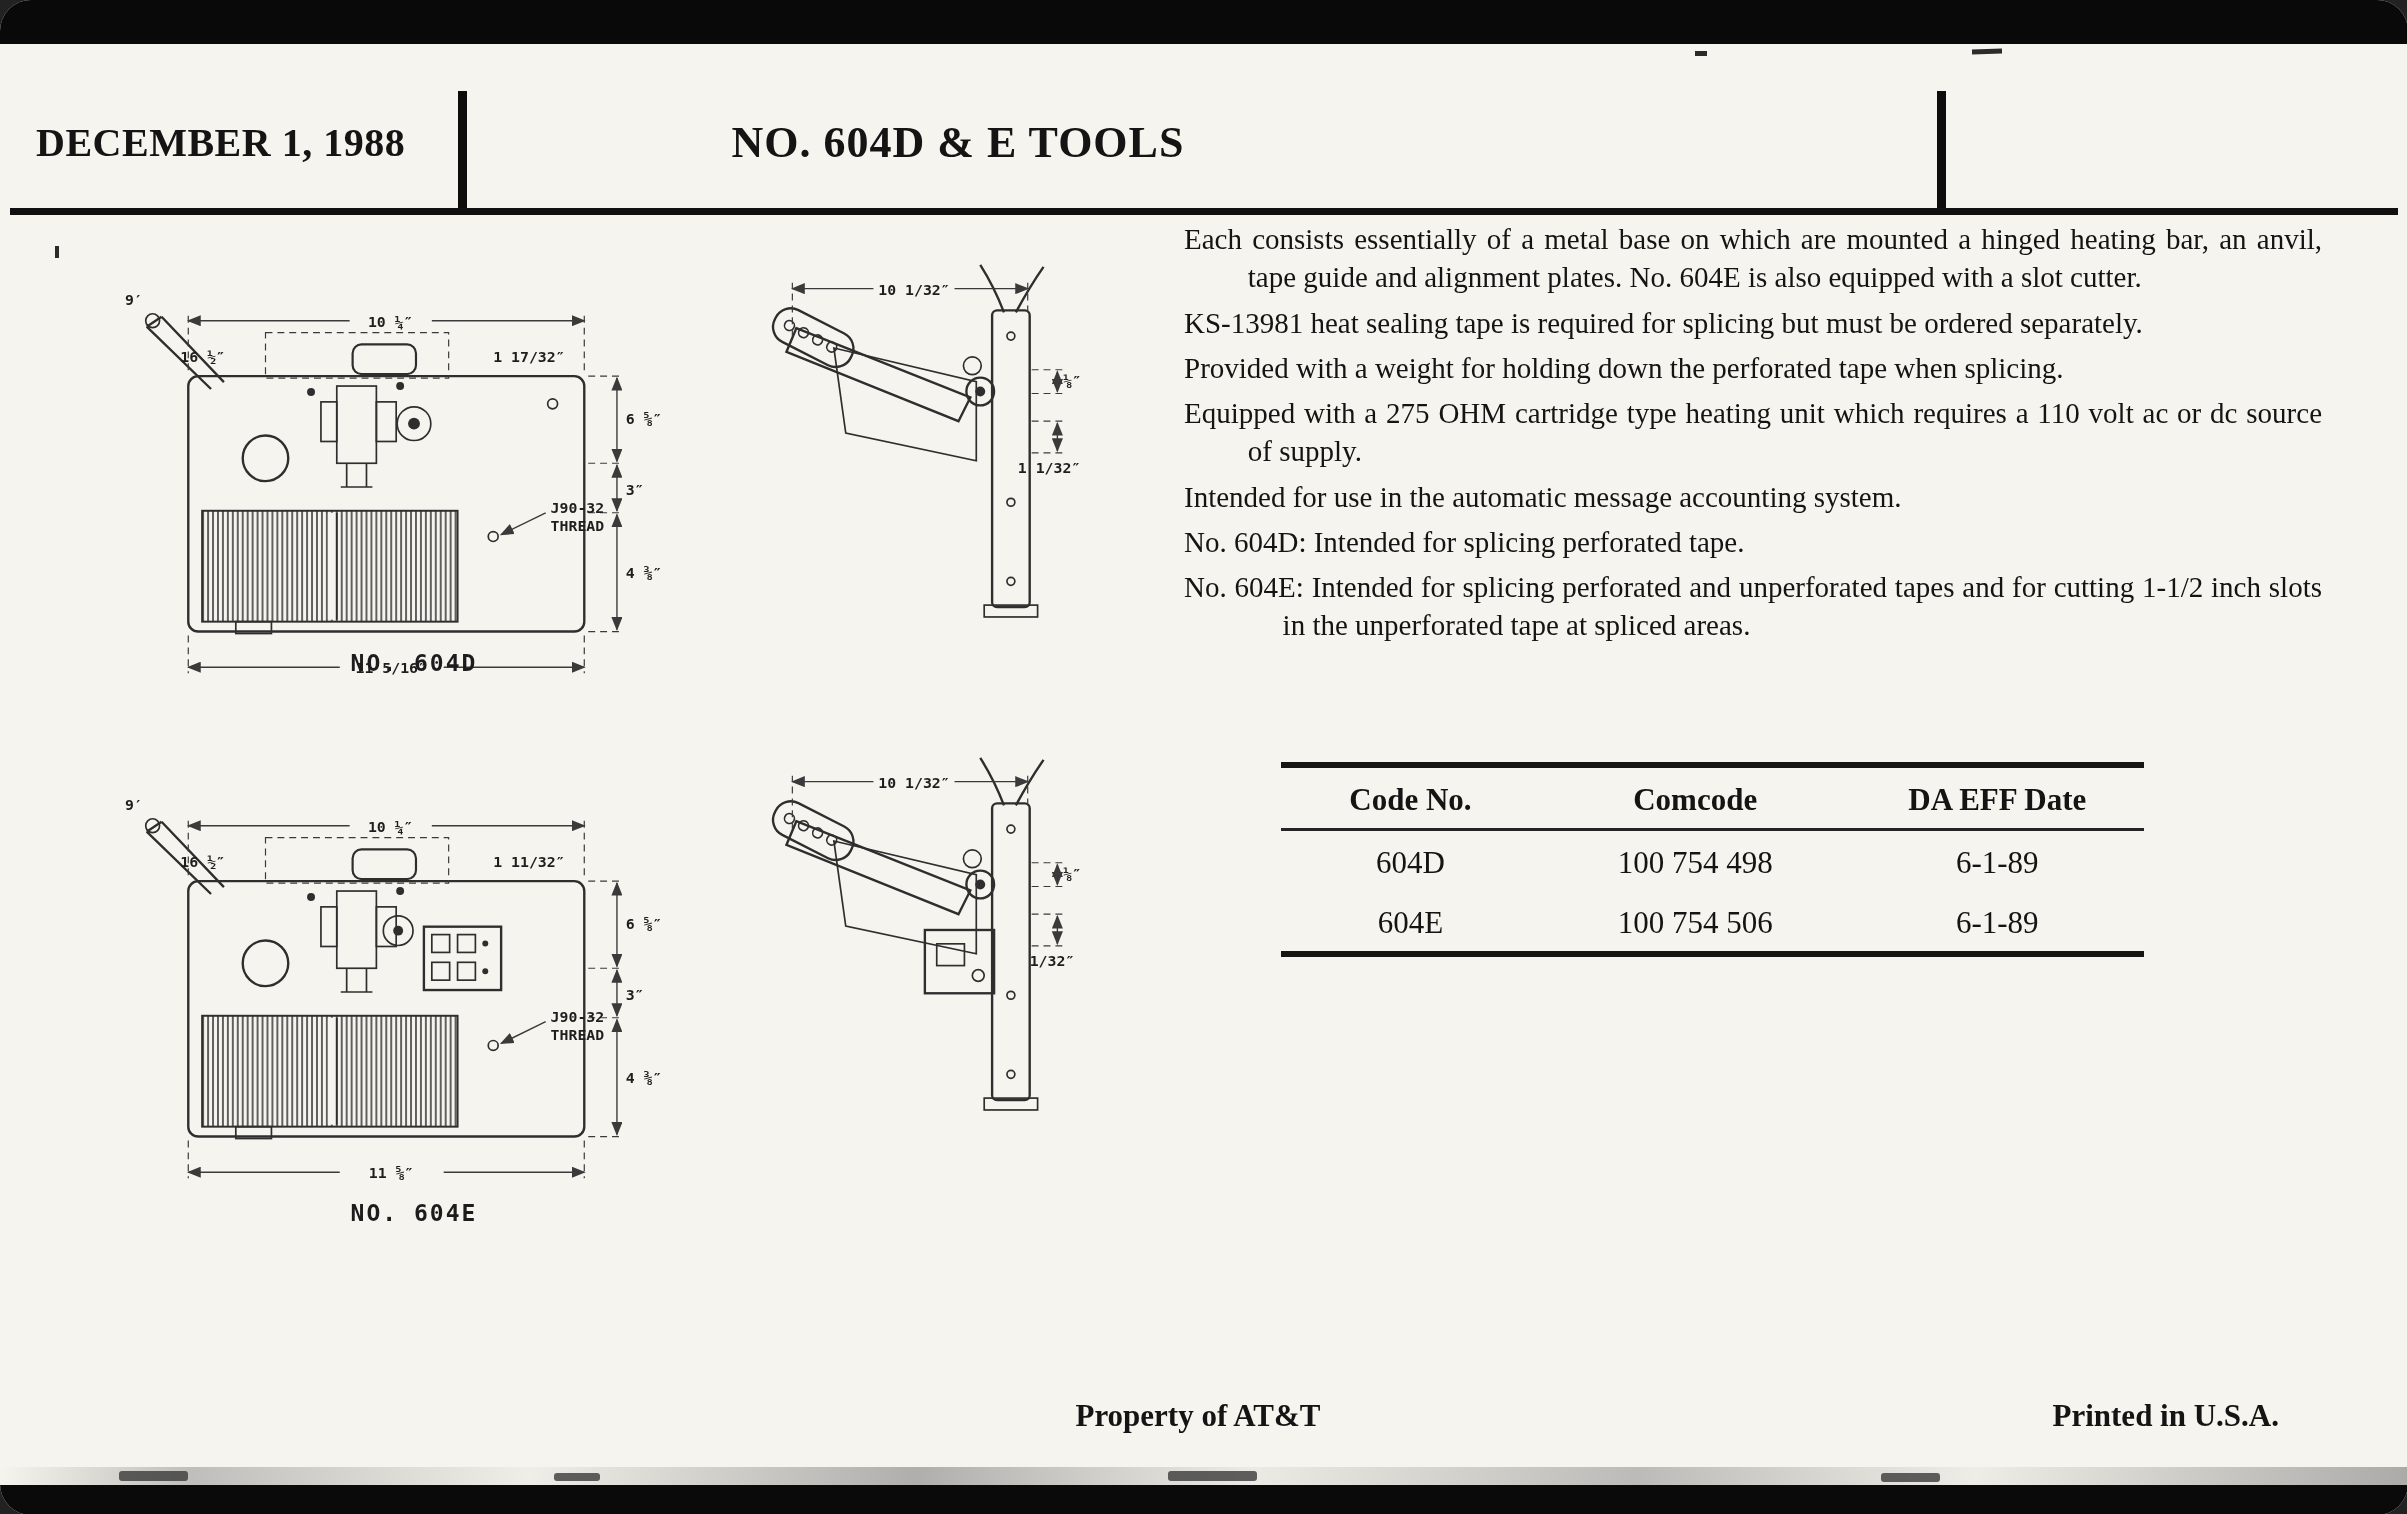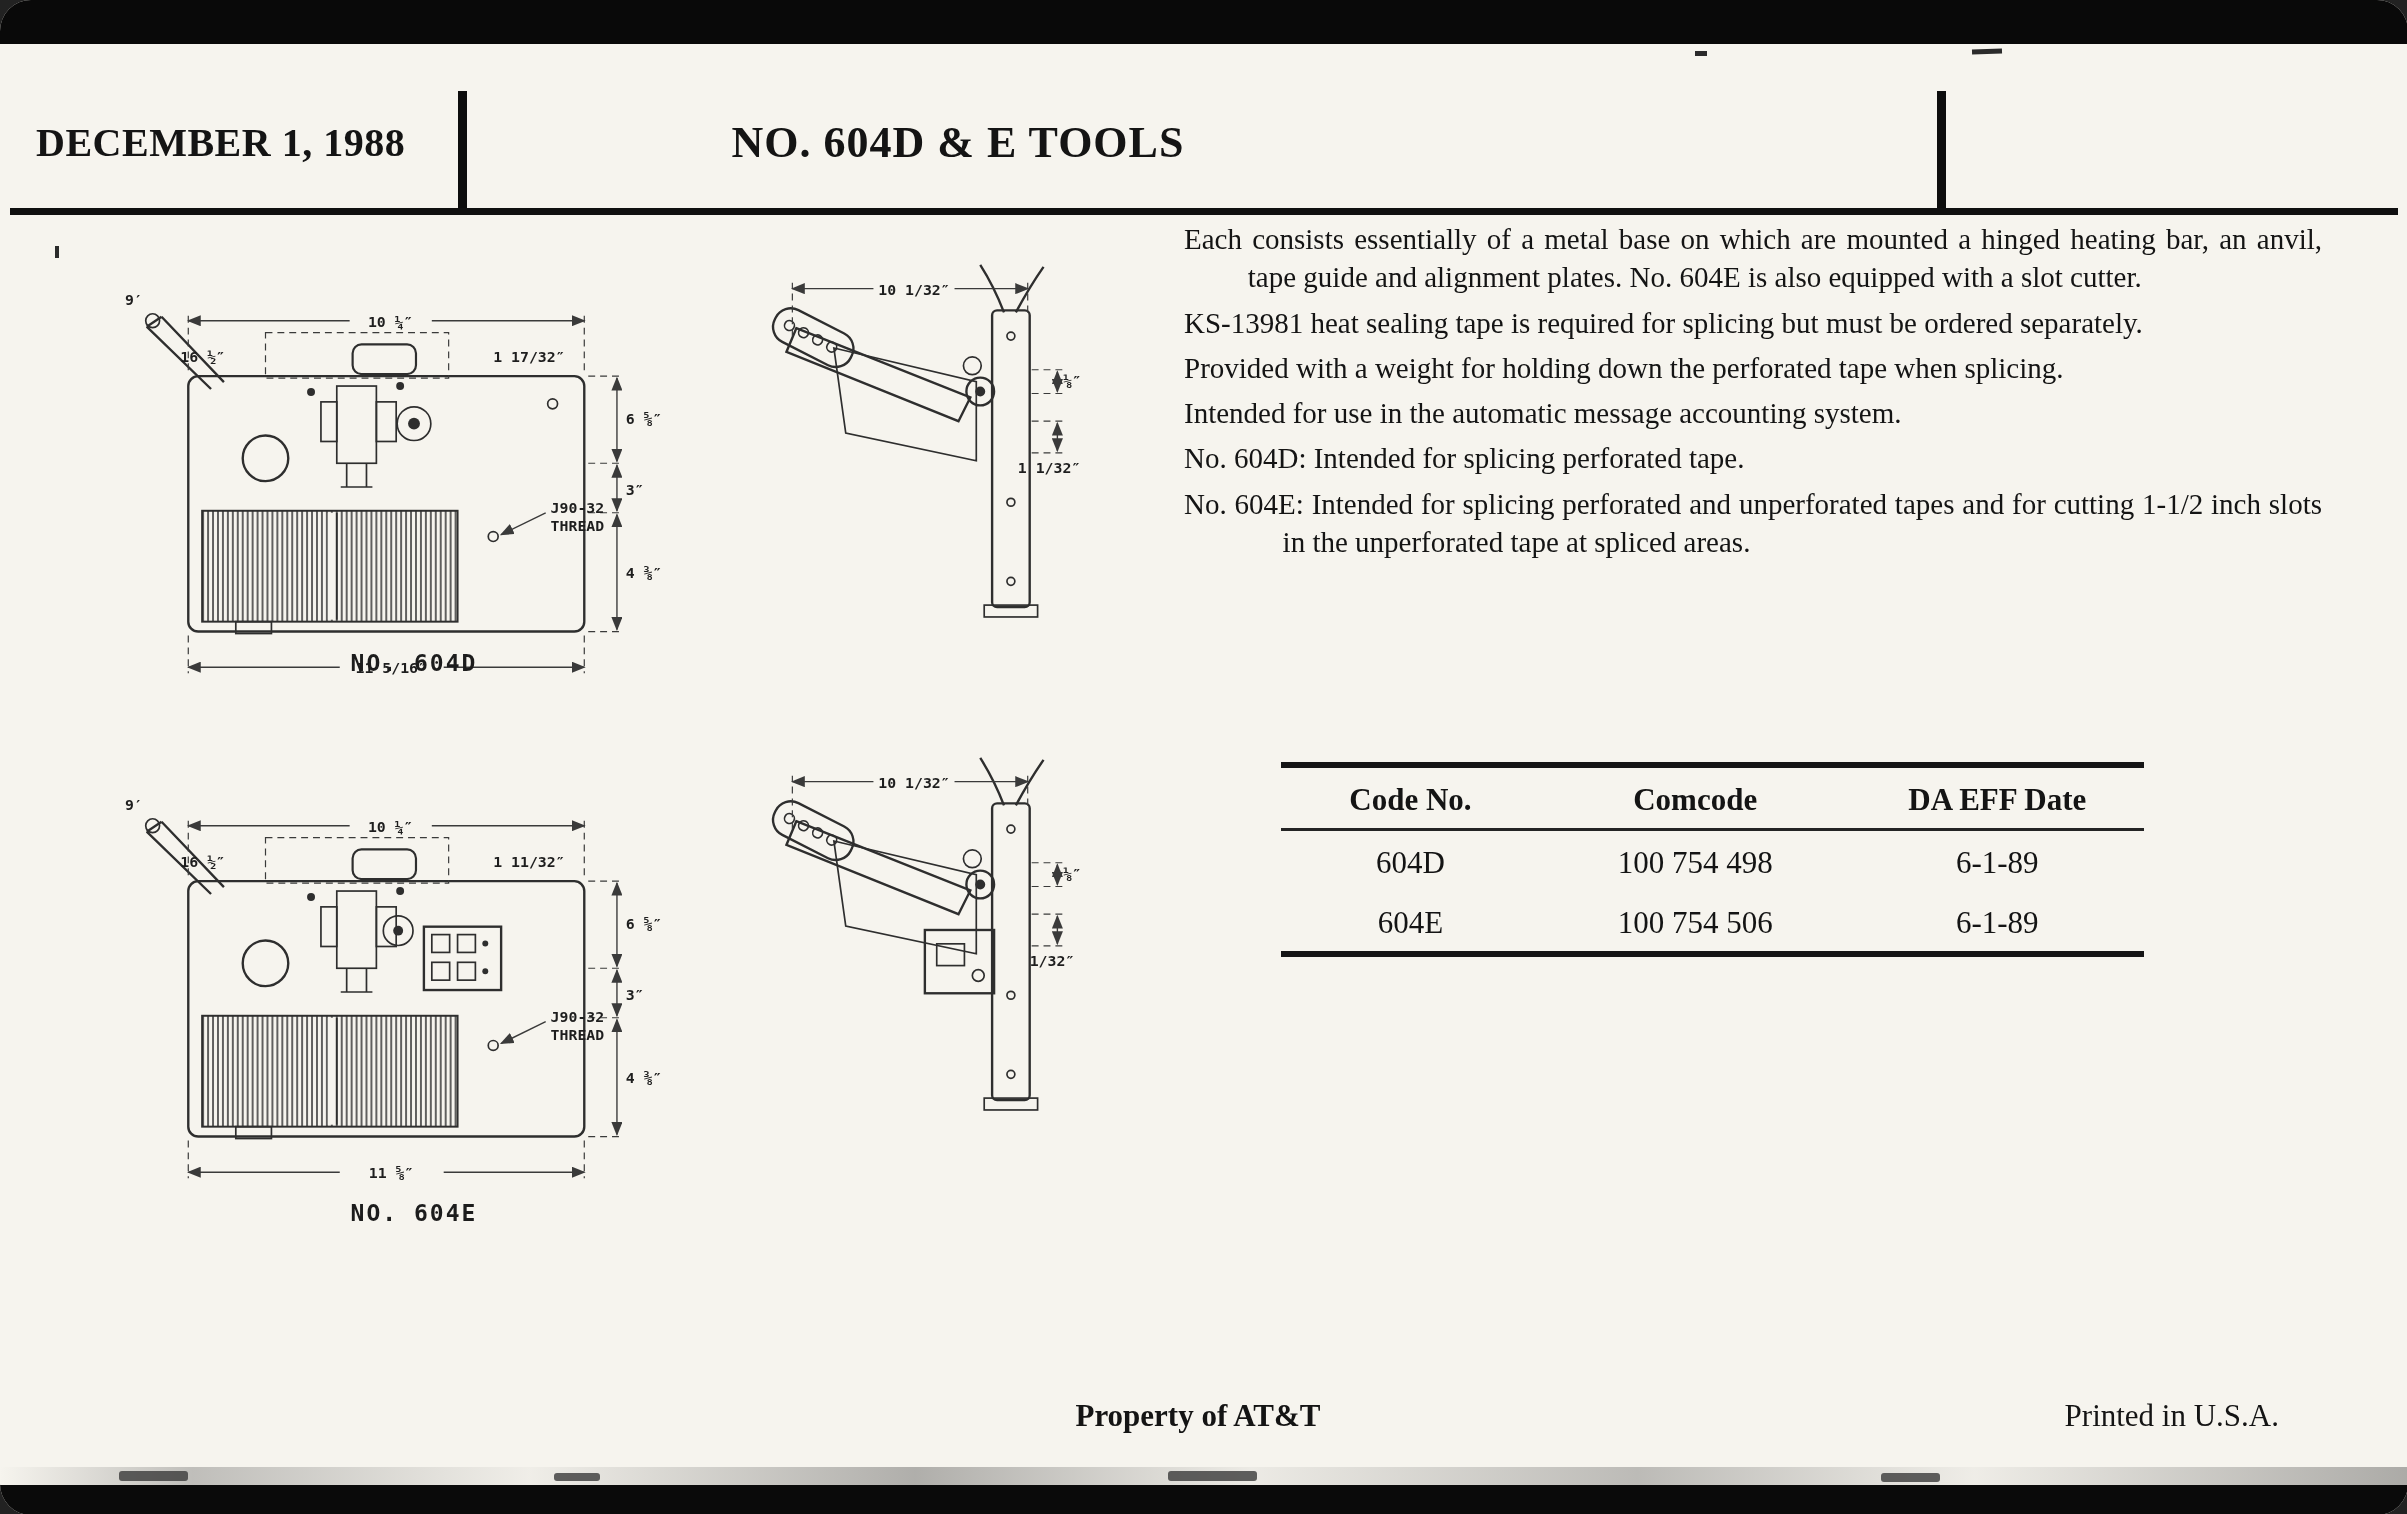--- a/index.html
+++ b/index.html
@@ -32,21 +32,21 @@
   .fig{position:absolute;}
   .figlabel{position:absolute;font-family:"DejaVu Sans Mono",monospace;font-weight:bold;font-size:23px;
       letter-spacing:2px;color:#1c1c1c;text-align:center;width:594px;}
   .ol{stroke:#2e2e2e;stroke-width:2.4;fill:none;}
   .ol2{stroke:#2e2e2e;stroke-width:1.7;fill:none;}
   .dl{stroke:#3a3a3a;stroke-width:1.4;fill:none;}
   .dx{stroke:#3a3a3a;stroke-width:1.2;stroke-dasharray:7 5;fill:none;}
   .dim{font-family:"DejaVu Sans Mono",monospace;font-size:15px;fill:#1e1e1e;font-weight:bold;}
   
   .foot-prop{position:absolute;left:990px;top:1398px;width:416px;text-align:center;font-weight:bold;font-size:31px;}
-  .foot-printed{position:absolute;right:129px;top:1398px;font-weight:normal;font-size:31px;}
+  .foot-printed{position:absolute;right:129px;top:1398px;font-weight:bold;font-size:31px;}
 </style>
 </head>
 <body>
 
 <div class="page">
 
   <div class="bar-top"></div>
   <div class="smudge-band"></div>
   <div class="bar-bottom"></div>
   <div class="smudge" style="left:119px;top:1471px;width:69px;height:10px;"></div>
@@ -303,20 +303,21 @@
         <line class="dl" x1="326" y1="172" x2="326" y2="200" marker-start="url(#arwD)" marker-end="url(#arwD)"></line>
         <text class="dim" x="298" y="222">1/32″</text>
       </g>
     </svg>
   </div>
 
   <div class="copy">
     <p>Each consists essentially of a metal base on which are mounted a hinged heating bar, an anvil, tape guide and alignment plates. No. 604E is also equipped with a slot cutter.</p>
     <p>KS-13981 heat sealing tape is required for splicing but must be ordered separately.</p>
     <p>Provided with a weight for holding down the perforated tape when splicing.</p>
+    <p>Equipped with a 275 OHM cartridge type heating unit which requires a 110 volt ac or dc source of supply.</p>
     <p>Intended for use in the automatic message accounting system.</p>
     <p>No. 604D: Intended for splicing perforated tape.</p>
     <p>No. 604E: Intended for splicing perforated and unperforated tapes and for cutting 1-1/2 inch slots in the unperforated tape at spliced areas.</p>
   </div>
 
   <div class="spec-table">
     <table>
       <thead>
         <tr>
           <th style="width:30%;">Code No.</th>

